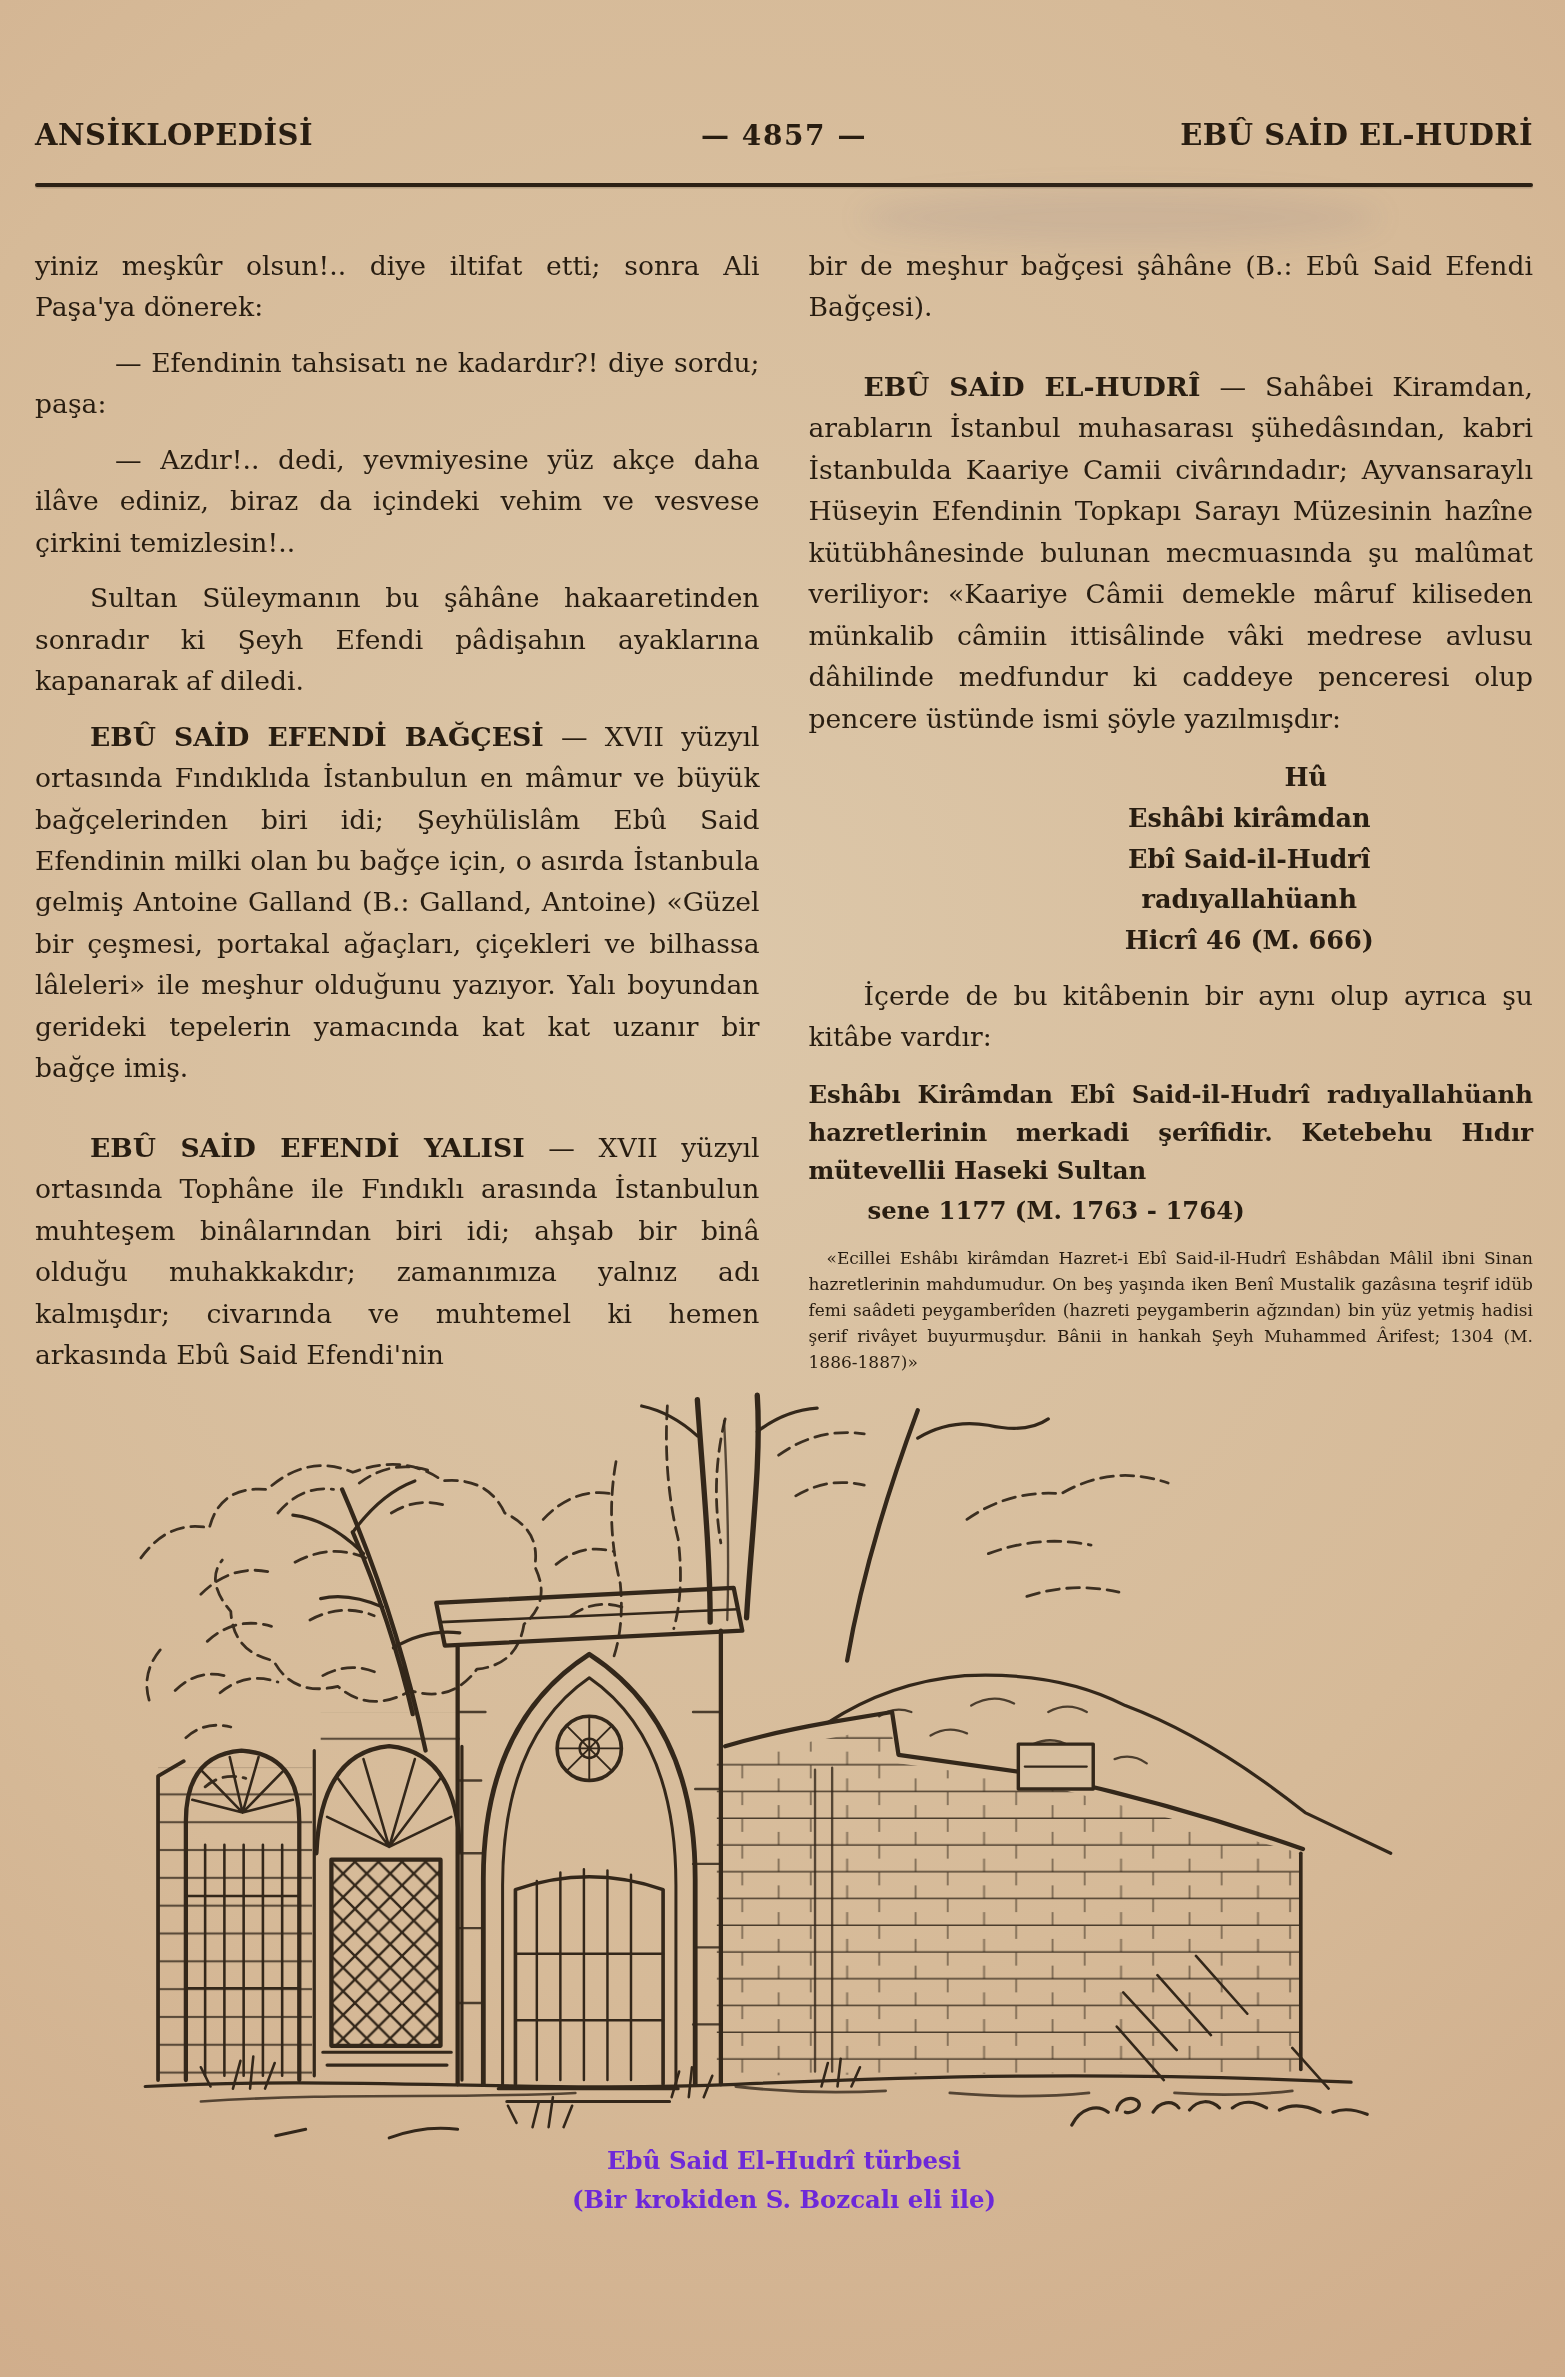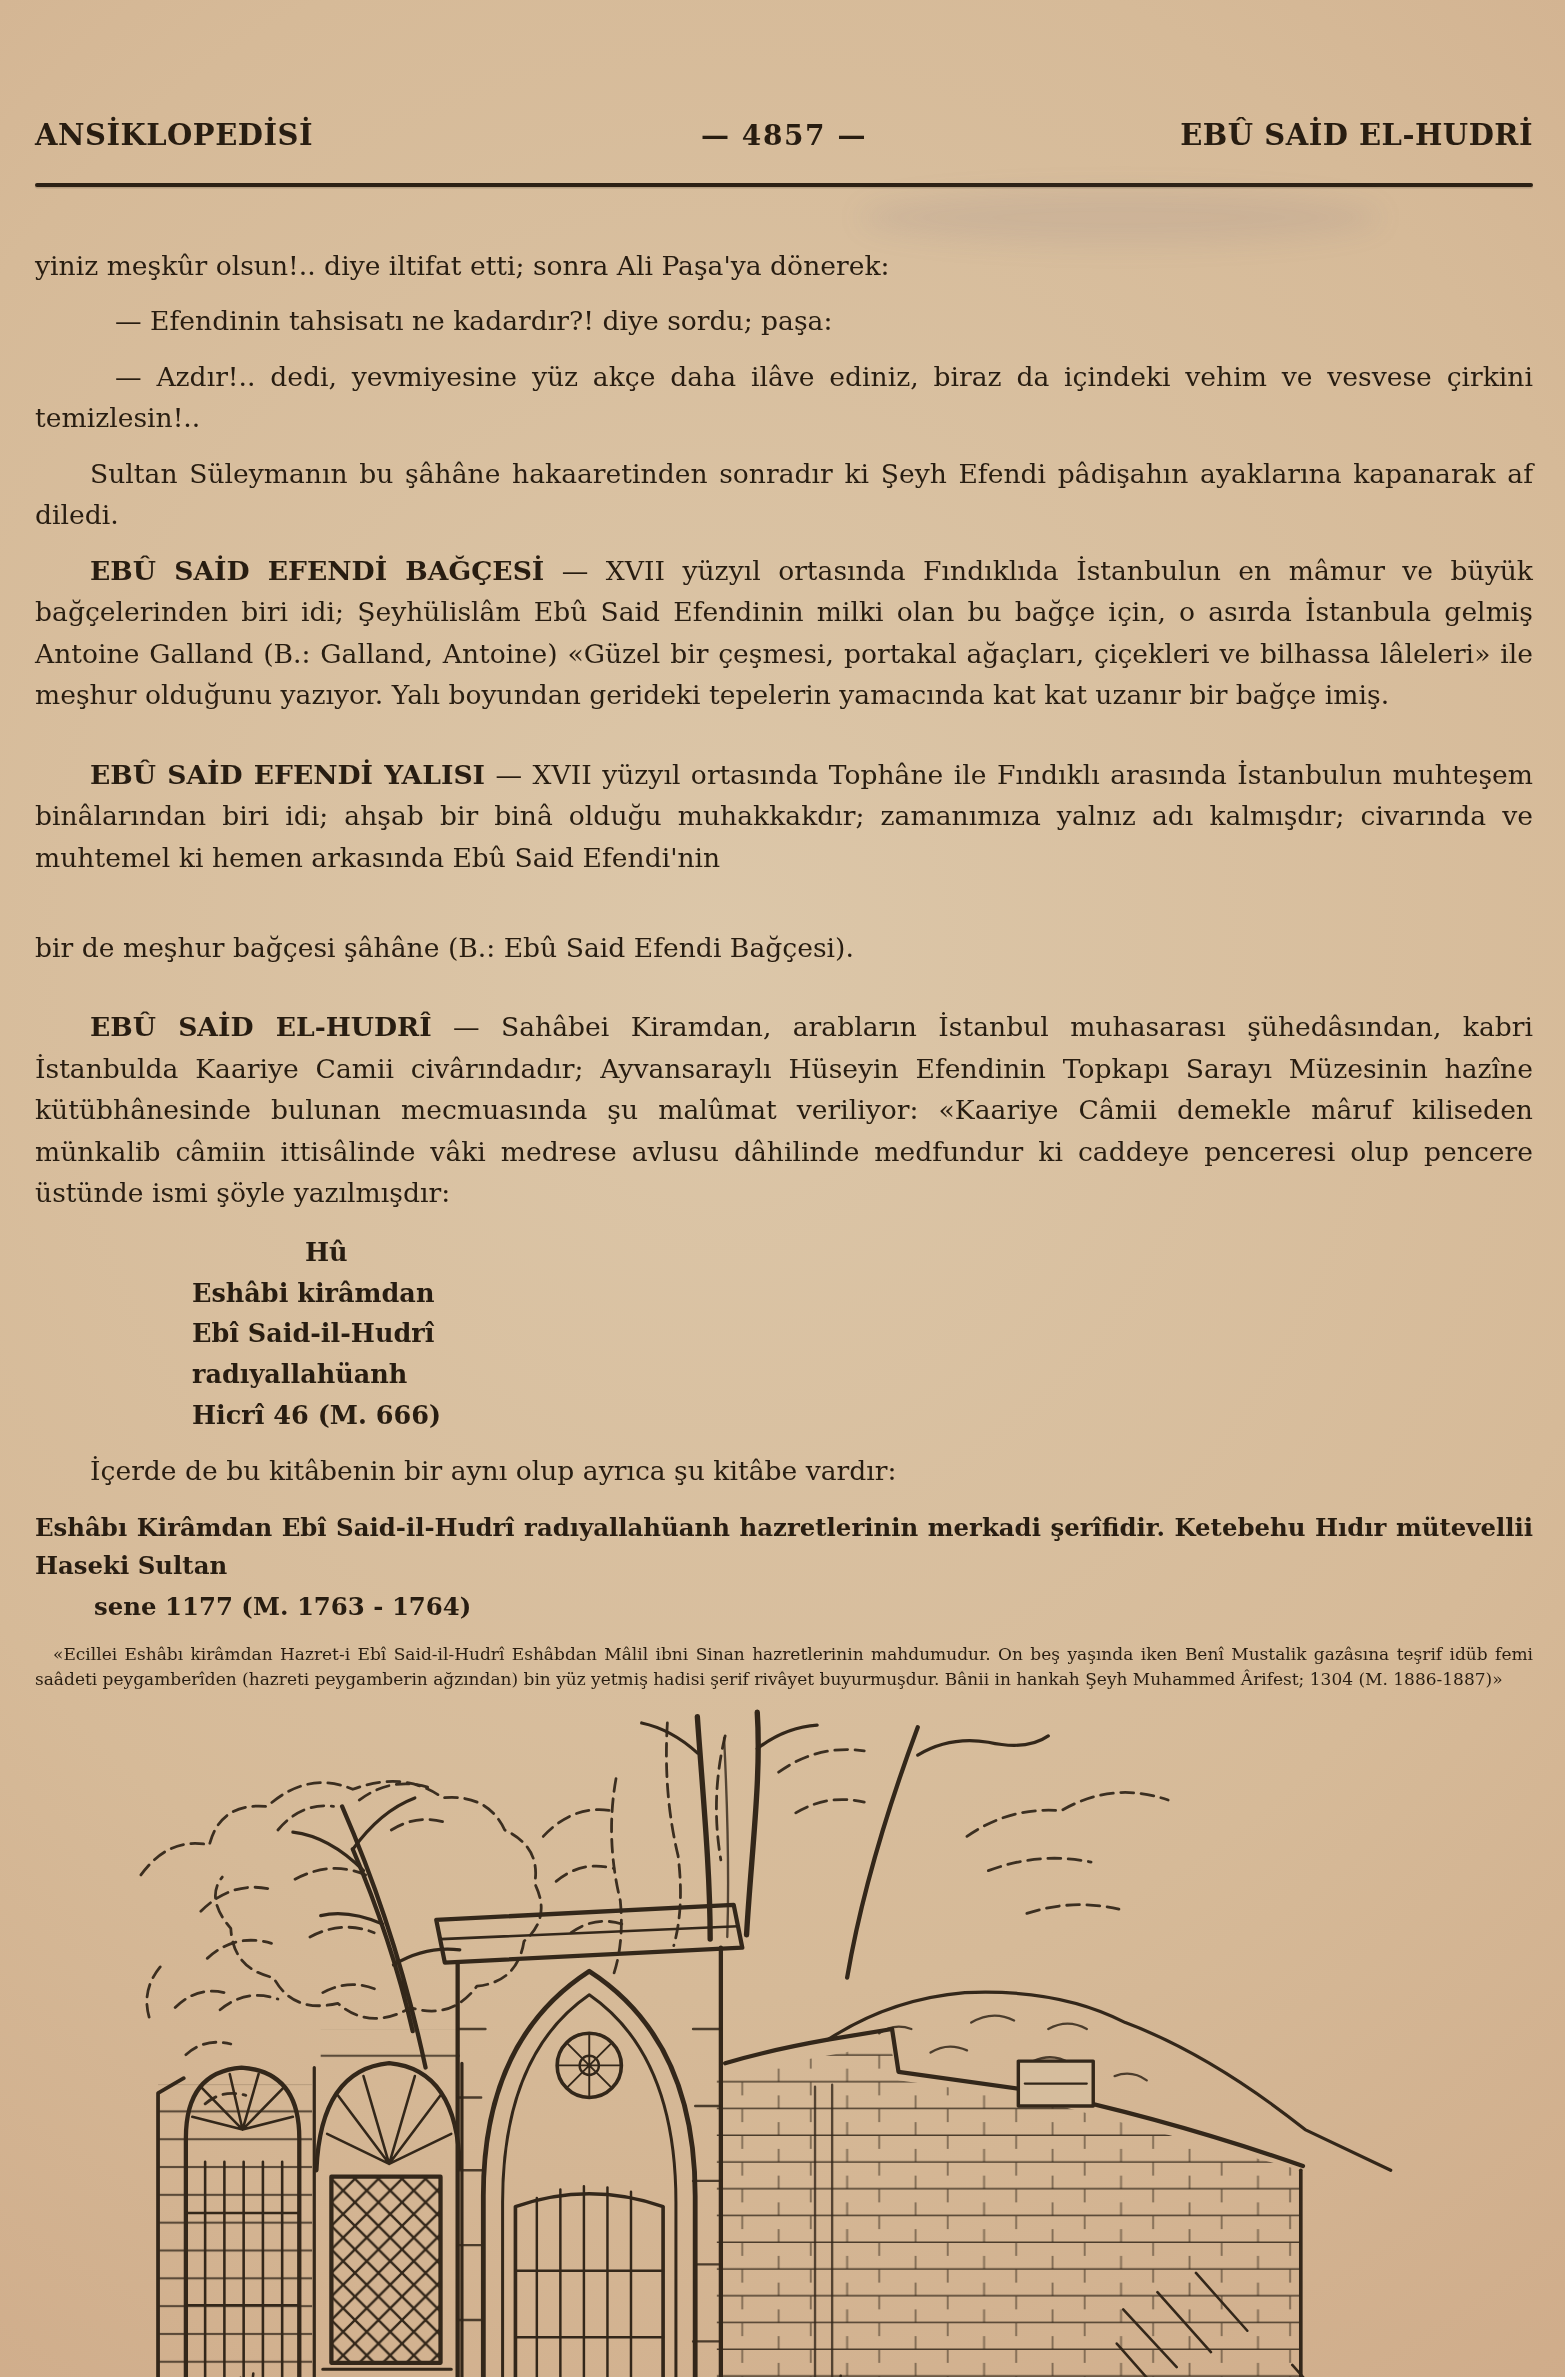--- a/index.html
+++ b/index.html
@@ -10,29 +10,29 @@
     font-family:"DejaVu Serif","Liberation Serif",serif;
     color:#281d11;
   }
   .page{padding:118px 33px 0 35px;}
   .hdr{display:flex;align-items:baseline;font-weight:700;font-size:29px;letter-spacing:0.5px;}
   .h-left{flex:1;text-align:left;}
   .h-center{flex:1;text-align:center;font-size:28px;letter-spacing:1.6px;}
   .h-right{flex:1;text-align:right;}
   .rule{margin-top:31px;height:3.7px;background:#2c2115;border-radius:2.1px;box-shadow:0 1.6px 0 rgba(44,33,21,.18);}
   .smudge{position:absolute;left:860px;top:191px;width:521px;height:53px;background:rgba(108,100,128,.10);filter:blur(12.7px);border-radius:50%;}
-  .columns{display:flex;gap:49px;margin-top:58px;flex-direction:column;}
+  .columns{display:flex;gap:49px;margin-top:58px;}
   .col{flex:1;min-width:0;}
   p{margin:14px 0 0;font-size:26.6px;line-height:1.56;text-align:justify;text-indent:55px;}
   .col p:first-child{margin-top:0;}
   .noind{text-indent:0;}
   .dlg{text-indent:80px;}
   .gap{margin-top:38px;}
   b.ehead{font-weight:700;}
-  .kitabe1{margin:18px 0 0 157px;font-weight:700;font-size:25.5px;line-height:1.6;}
+  .kitabe1{margin:18px 0 0 157px;font-weight:700;font-size:25.5px;line-height:1.6;text-align:center;}
   .kitabe1 .hu{margin-left:113px;}
   .kitabe2{margin-top:18px;font-weight:700;font-size:24.4px;line-height:1.56;text-align:justify;}
   .kitabe2 .date{margin:2.1px 0 0 59px;text-align:left;}
   .squote{font-size:17px;line-height:1.52;text-indent:18px;margin-top:16px;}
   figure{margin:15px auto 0;width:1424px;text-align:center;}
   figure svg{display:block;}
   figcaption{font-weight:700;font-size:24.4px;line-height:1.62;margin-top:1.1px;color:#6d28d9;}
 </style>
 </head>
 <body>

